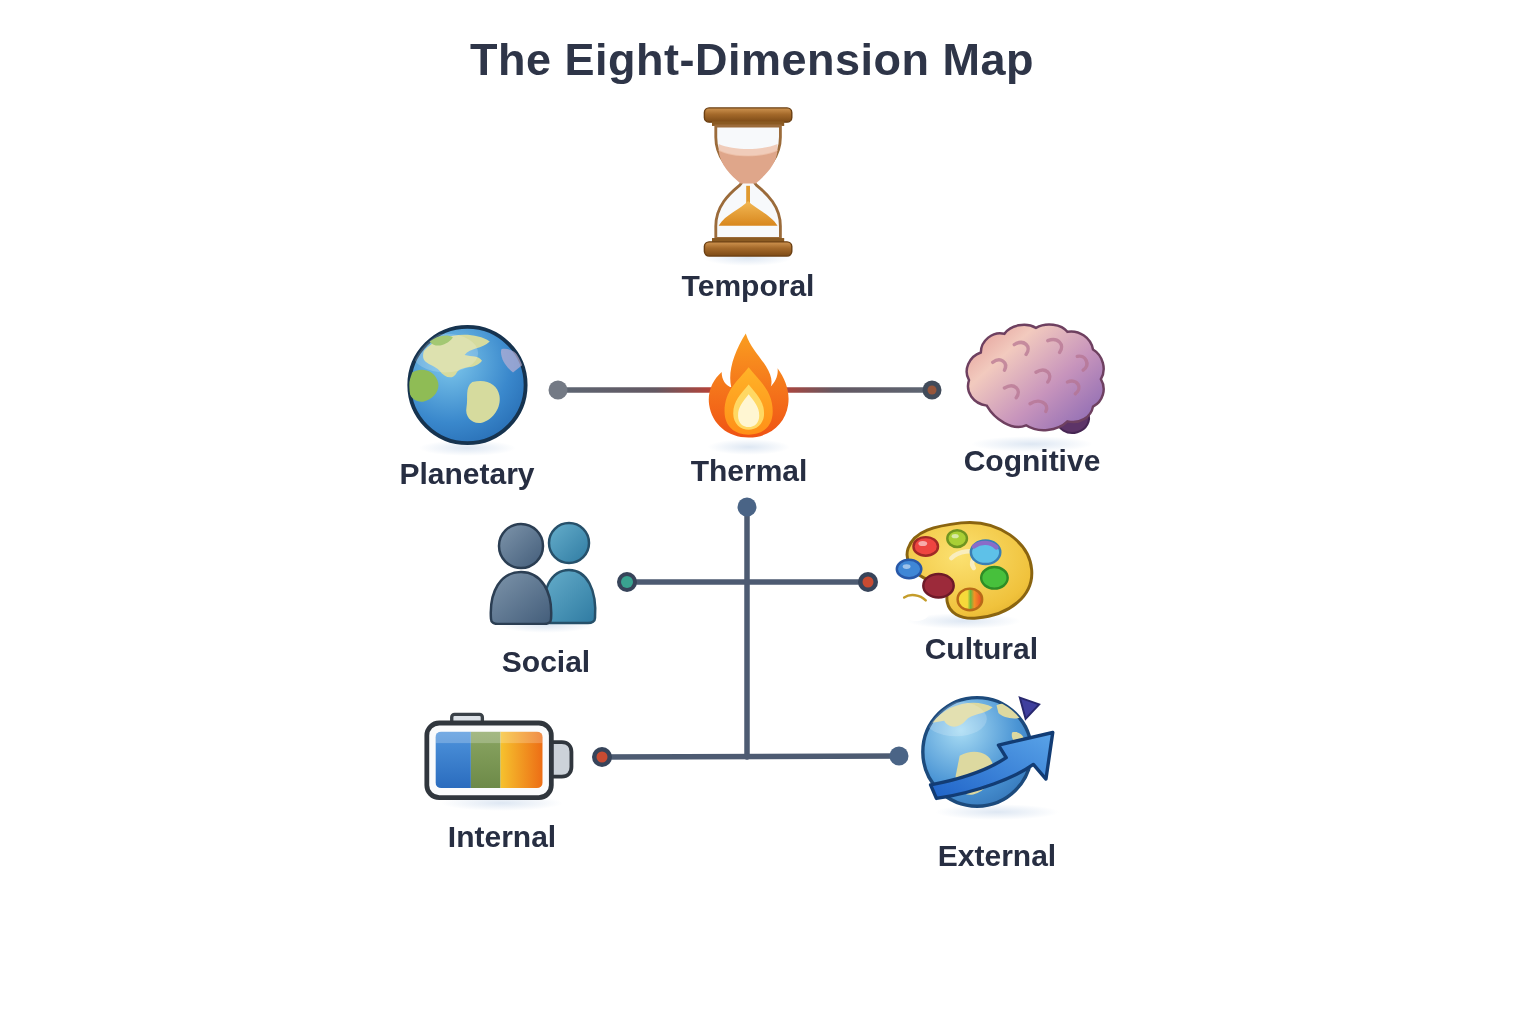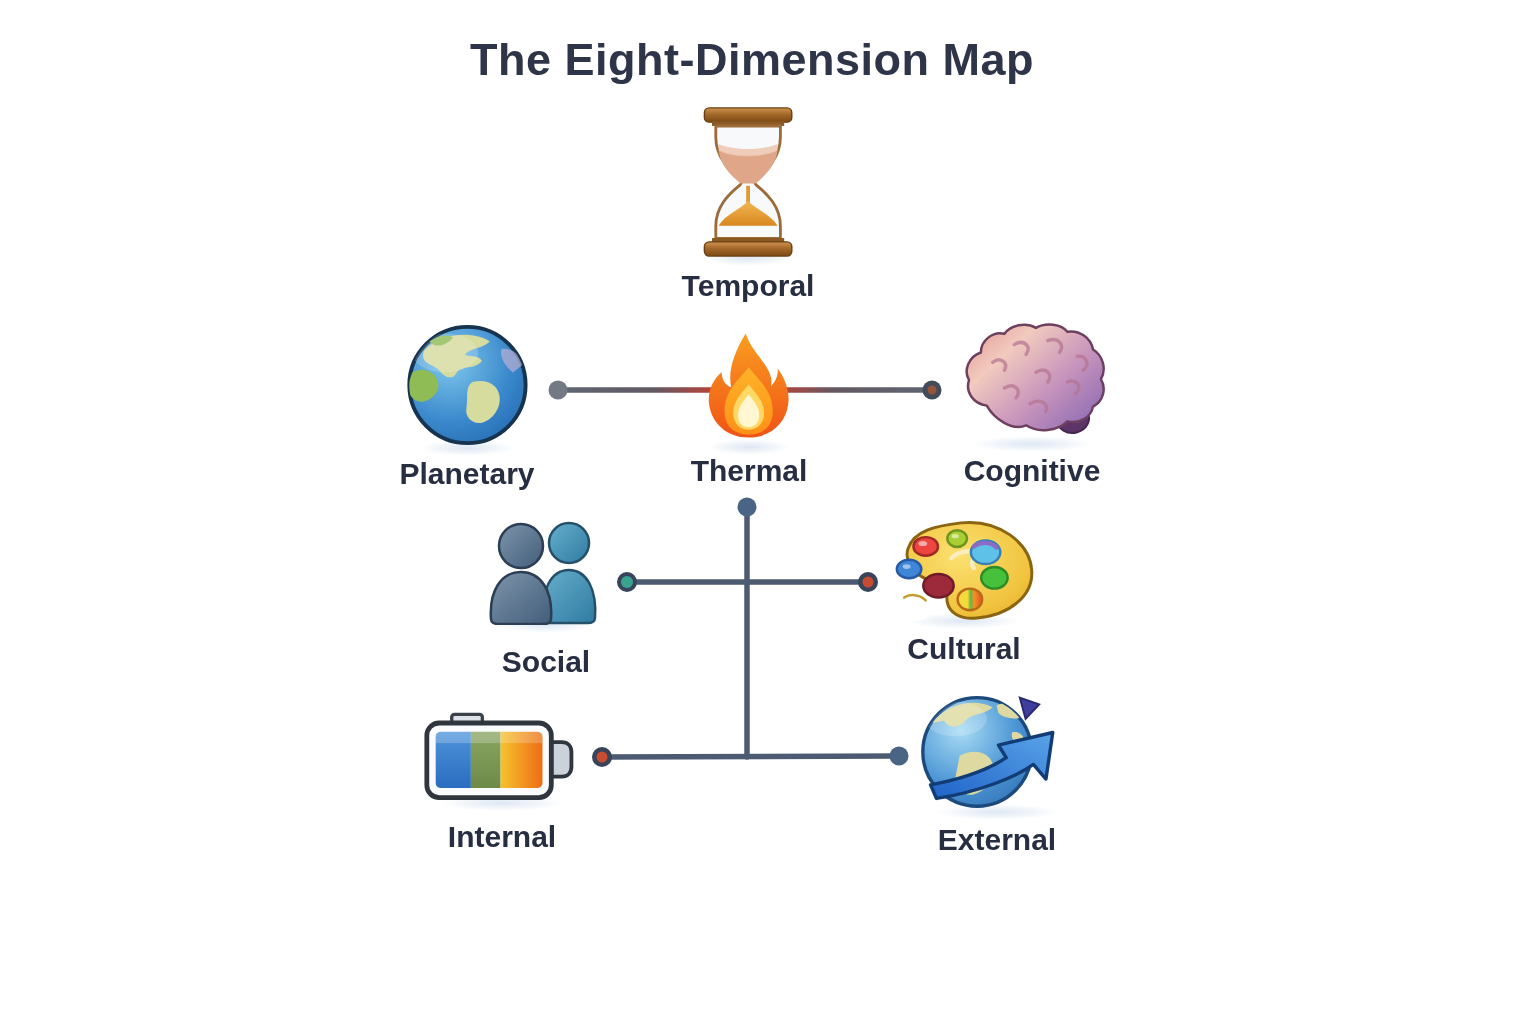--- a/index.html
+++ b/index.html
@@ -33,25 +33,25 @@
     border-radius:50%; z-index:-1;
   }
   .node .label {
     font-size:30px; font-weight:600; color:#272e42;
     white-space:nowrap; line-height:1.15;
   }
 
   .n-temporal  { left:748px;  top:106px; }  .n-temporal  .label { margin-top:11px; }
   .n-planetary { left:467px;  top:322px; }  .n-planetary .label { margin-top:9px;  }
   .n-thermal   { left:749px;  top:325px; }  .n-thermal   .label { margin-top:7px;  }
-  .n-cognitive { left:1032px; top:321px; }  .n-cognitive .label { margin-top:10px; }
+  .n-cognitive { left:1032px; top:321px; }  .n-cognitive .label { }
   .n-social    { left:546px;  top:520px; }  .n-social    .label { margin-top:20px;  }
-  .n-cultural  { left:964px;  top:517px; }  .n-cultural  .label { margin-top:11px; }
+  .n-cultural  { left:964px;  top:517px;align-items:flex-end; }  .n-cultural  .label { margin-top:11px; }
   .n-internal  { left:502px;  top:711px; }  .n-internal  .label { margin-top:17px;text-align:center; }
-  .n-external  { left:997px;  top:684px; }  .n-external  .label { margin-top:11px;  }
+  .n-external  { left:997px;  top:684px; }  .n-external  .label { margin-top:27px;  }
 </style>
 </head>
 <body>
 
 <div class="stage">
 
   <div class="page-title">The Eight-Dimension Map</div>
 
   <svg id="connector-svg" width="1536" height="1024" viewBox="0 0 1536 1024">
     <defs>

